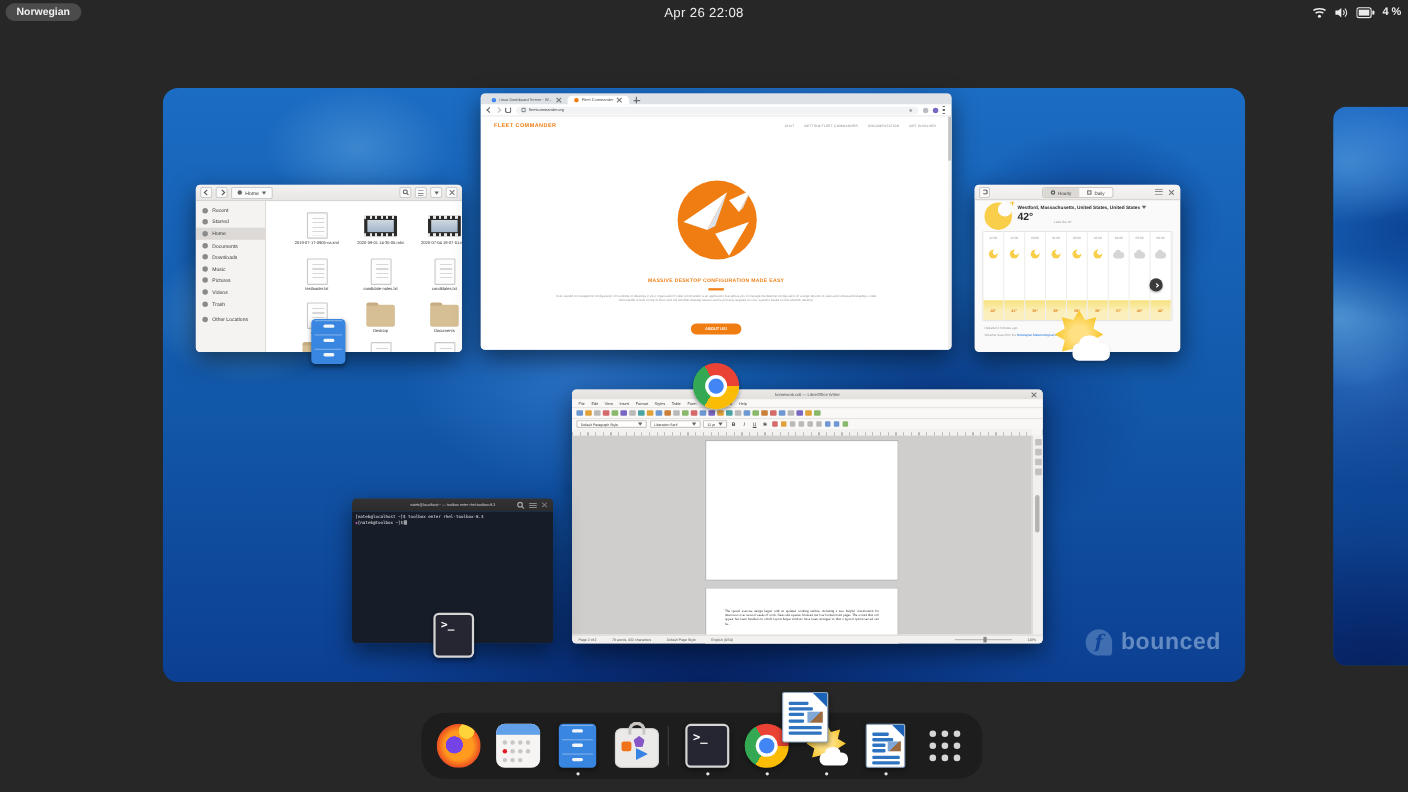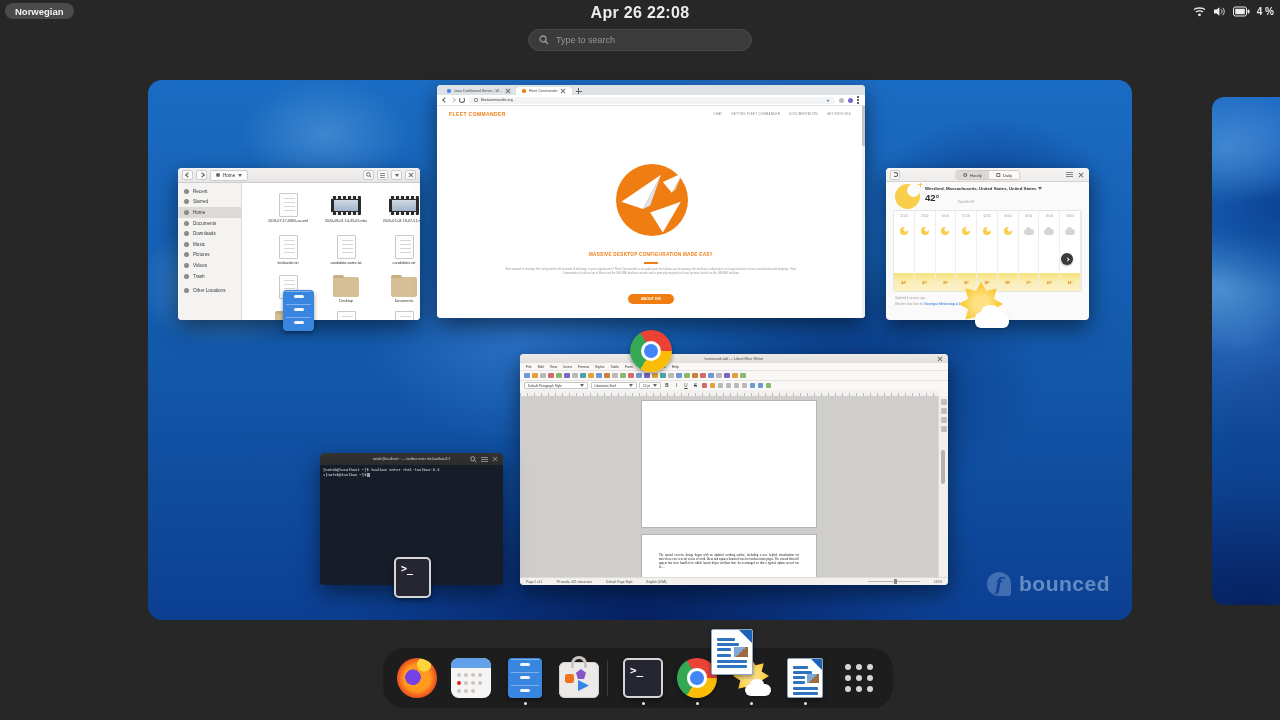--- a/index.html
+++ b/index.html
@@ -4,21 +4,21 @@
 <style>
 *{margin:0;padding:0;box-sizing:border-box}
 html,body{width:1280px;height:720px;overflow:hidden}
 body{background:#272727;font-family:"Liberation Sans",sans-serif;position:relative}
 .abs{position:absolute}
 .screen{position:absolute;inset:0;background:#272727;overflow:hidden}
 
 
 .topbar{position:absolute;top:0;left:0;right:0;height:22px}
 .activities{position:absolute;left:5px;top:3px;height:16px;padding:0 10px;border-radius:9px;background:#4b4b4b;color:#f2f2f2;font-size:9.5px;font-weight:bold;display:flex;align-items:center}
-.clock{position:absolute;left:50%;transform:translateX(-50%);top:4px;color:#ececec;font-size:16px;font-weight:bold;letter-spacing:.3px}
+.clock{position:absolute;left:50%;transform:translateX(-50%);top:4px;color:#ececec;font-size:12px;font-weight:normal;letter-spacing:.3px}
 .sysarea{position:absolute;right:6px;top:3px;height:16px;display:flex;align-items:center;gap:7px;color:#ececec;font-size:10px;font-weight:bold}
 
 
 .search{position:absolute;left:528px;top:29px;width:224px;height:22px;border-radius:11px;background:#3b3b3b;border:1px solid #4a4a4a;display:flex;align-items:center;gap:7px;padding:0 10px;color:#969696;font-size:9px}
 
 
 .wall{background-color:#1460b4;background-image:
  radial-gradient(120px 80px at 18% 10%,rgba(90,160,220,.55),transparent 70%),
  radial-gradient(160px 100px at 60% 6%,rgba(40,110,200,.8),transparent 70%),
  radial-gradient(170px 120px at 86% 22%,rgba(10,60,140,.8),transparent 70%),
@@ -168,27 +168,20 @@
         </svg>
       <svg width="17" height="11" viewBox="0 0 17 11">
           <rect x="0.5" y="1" width="13" height="9" rx="2" fill="none" stroke="#ececec"></rect>
           <rect x="2.2" y="2.8" width="9.6" height="5.4" fill="#ececec"></rect>
           <rect x="14.5" y="3.6" width="2" height="3.8" rx="1" fill="#ececec"></rect>
         </svg>
       <span>4 %</span>
     </div>
   </div>
 
-  <div class="search">
-    <svg class="mag" width="10" height="10" viewBox="0 0 10 10">
-        <circle cx="4" cy="4" r="3" stroke="#9a9a9a" stroke-width="1.3" fill="none"></circle>
-        <line x1="6.3" y1="6.3" x2="9" y2="9" stroke="#9a9a9a" stroke-width="1.3"></line>
-      </svg>
-    <span>Type to search</span>
-  </div>
 
   <div class="workspace wall">
     <div class="fedora-mark">
       <div class="fedora-bubble">
           <span>f</span>
         </div>
       <div class="fedora-text">bounced</div>
     </div>
   </div>
 
@@ -368,21 +361,21 @@
       <div style="position:absolute;top:162px;left:64px;width:300px;font-size:2.8px;line-height:3.8px;color:#9a9a9a;text-align:center">Ever wanted to manage the configuration of hundreds of desktops in your organization? Fleet Commander is an application that allows you to manage the desktop configuration of a large network of users and workstations/laptops. Fleet Commander is built on top of libvirt and the GNOME desktop session and is primarily targeted to Linux systems based on the GNOME desktop.</div>
       <div class="pill-btn" style="top:188px;left:50%;transform:translateX(-50%);width:46px;height:10px">
           <span>ABOUT US!</span>
         </div>
       <div style="position:absolute;right:0;top:0;bottom:0;width:3px;background:#f1f1f1">
           <div style="width:3px;height:40px;background:#c4c4c4"></div>
         </div>
     </div>
   </div>
 
-  <div class="win" style="left:886px;top:168px;width:203px;height:152px;background:#fbfafa">
+  <div class="win" style="left:886px;top:168px;width:187px;height:152px;background:#fbfafa">
     <div class="w-head">
       <div class="f-btn" style="width:10px;height:10px">
           <span style="width:5px;height:5px;border:1px solid #555;border-radius:50%;border-left-color:transparent"></span>
         </div>
       <div class="seg">
         <div class="on">
             <span style="width:4px;height:4px;border:1px solid #555;border-radius:50%"></span>
             <span>Hourly</span>
           </div>
         <div>

